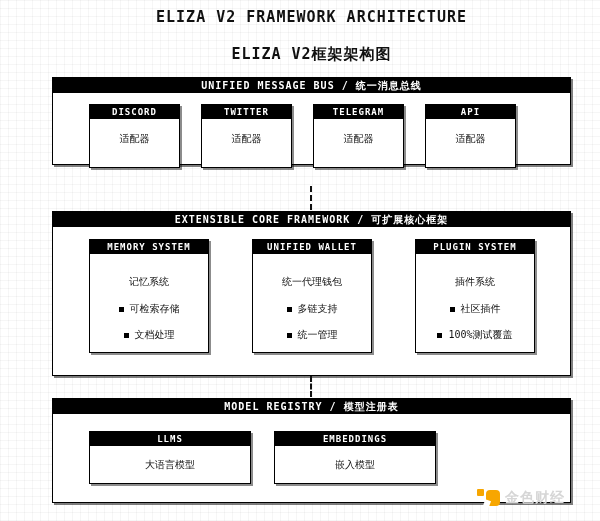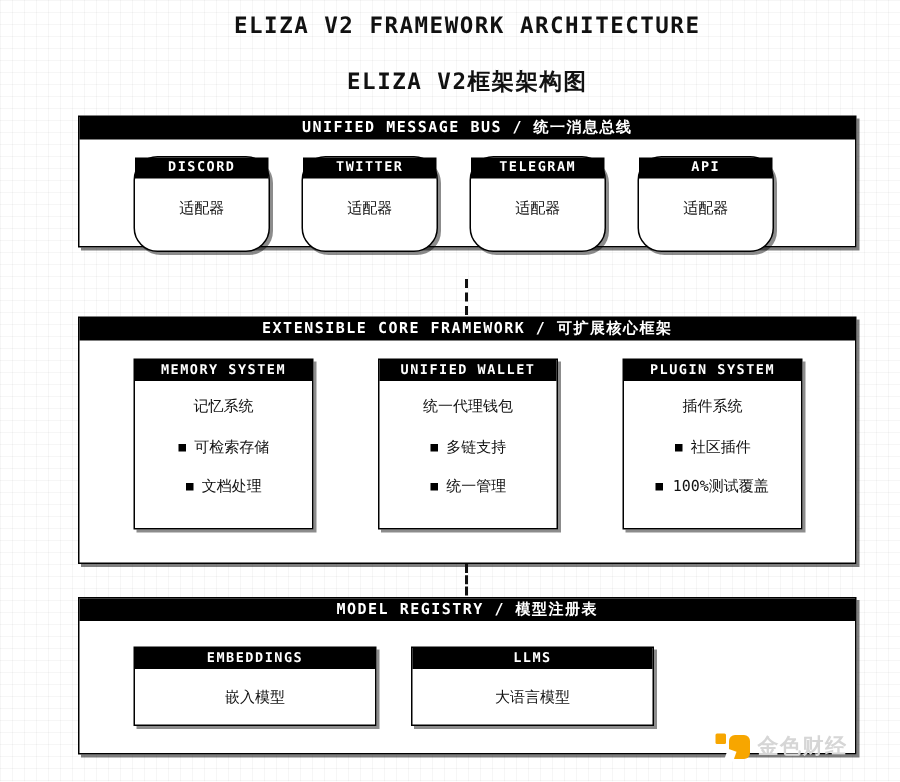--- a/index.html
+++ b/index.html
@@ -48,38 +48,38 @@
 
   #section-bus   .section-body { padding: 11px 0 0 36px; gap: 21px; }
   #section-core  .section-body { padding: 12px 0 0 36px; gap: 43px; }
   #section-model .section-body { padding: 17px 0 0 36px; gap: 23px; }
 
   .node {
     background: #ffffff;
     border: 1px solid #000;
     box-shadow: 2px 2px 0 rgba(0,0,0,0.45);
   }
-  #section-bus   .node { width: 91px;  height: 64px; border-radius: 16px;  }
+  #section-bus   .node { width: 91px;  height: 64px;  }
   #section-core  .node { width: 120px; height: 114px; }
   #section-model .node { width: 162px; height: 53px;  }
 
   .node-header {
     height: 14px;
     line-height: 14px;
     background: #000;
     color: #fff;
     font-size: 9px;
     font-weight: bold;
     text-align: center;
     letter-spacing: 1px;
     white-space: nowrap;
   }
   .node-body { text-align: center; font-size: 10px; color: #111; }
   #section-bus   .node-body { padding-top: 13px; }
-  #section-core  .node-body { padding-top: 10px; }
+  #section-core  .node-body { padding-top: 21px; }
   #section-model .node-body { padding-top: 12px; }
 
   .bullet-list { margin-top: 13px; }
   .bullet-row {
     display: flex;
     align-items: center;
     justify-content: center;
     margin-bottom: 12px;
     font-size: 10px;
     color: #111;
@@ -214,26 +214,26 @@
       </div>
     </div>
   </div>
 
   <div class="connector" id="connector-2"></div>
 
   <div class="section" id="section-model">
     <div class="section-header">MODEL REGISTRY / 模型注册表</div>
     <div class="section-body">
       <div class="node">
+        <div class="node-header">LLMS</div>
+        <div class="node-body">大语言模型</div>
+      </div>
+      <div class="node">
         <div class="node-header">EMBEDDINGS</div>
         <div class="node-body">嵌入模型</div>
-      </div>
-      <div class="node">
-        <div class="node-header">LLMS</div>
-        <div class="node-body">大语言模型</div>
       </div>
     </div>
   </div>
 
   <div class="watermark">
     <span class="wm-logo">
       <span class="wm-sq-small" style="background: rgb(247, 166, 0);"></span>
       <span class="wm-sq-big" style="background: rgb(247, 166, 0);"></span>
       <span class="wm-notch"></span>
     </span>

